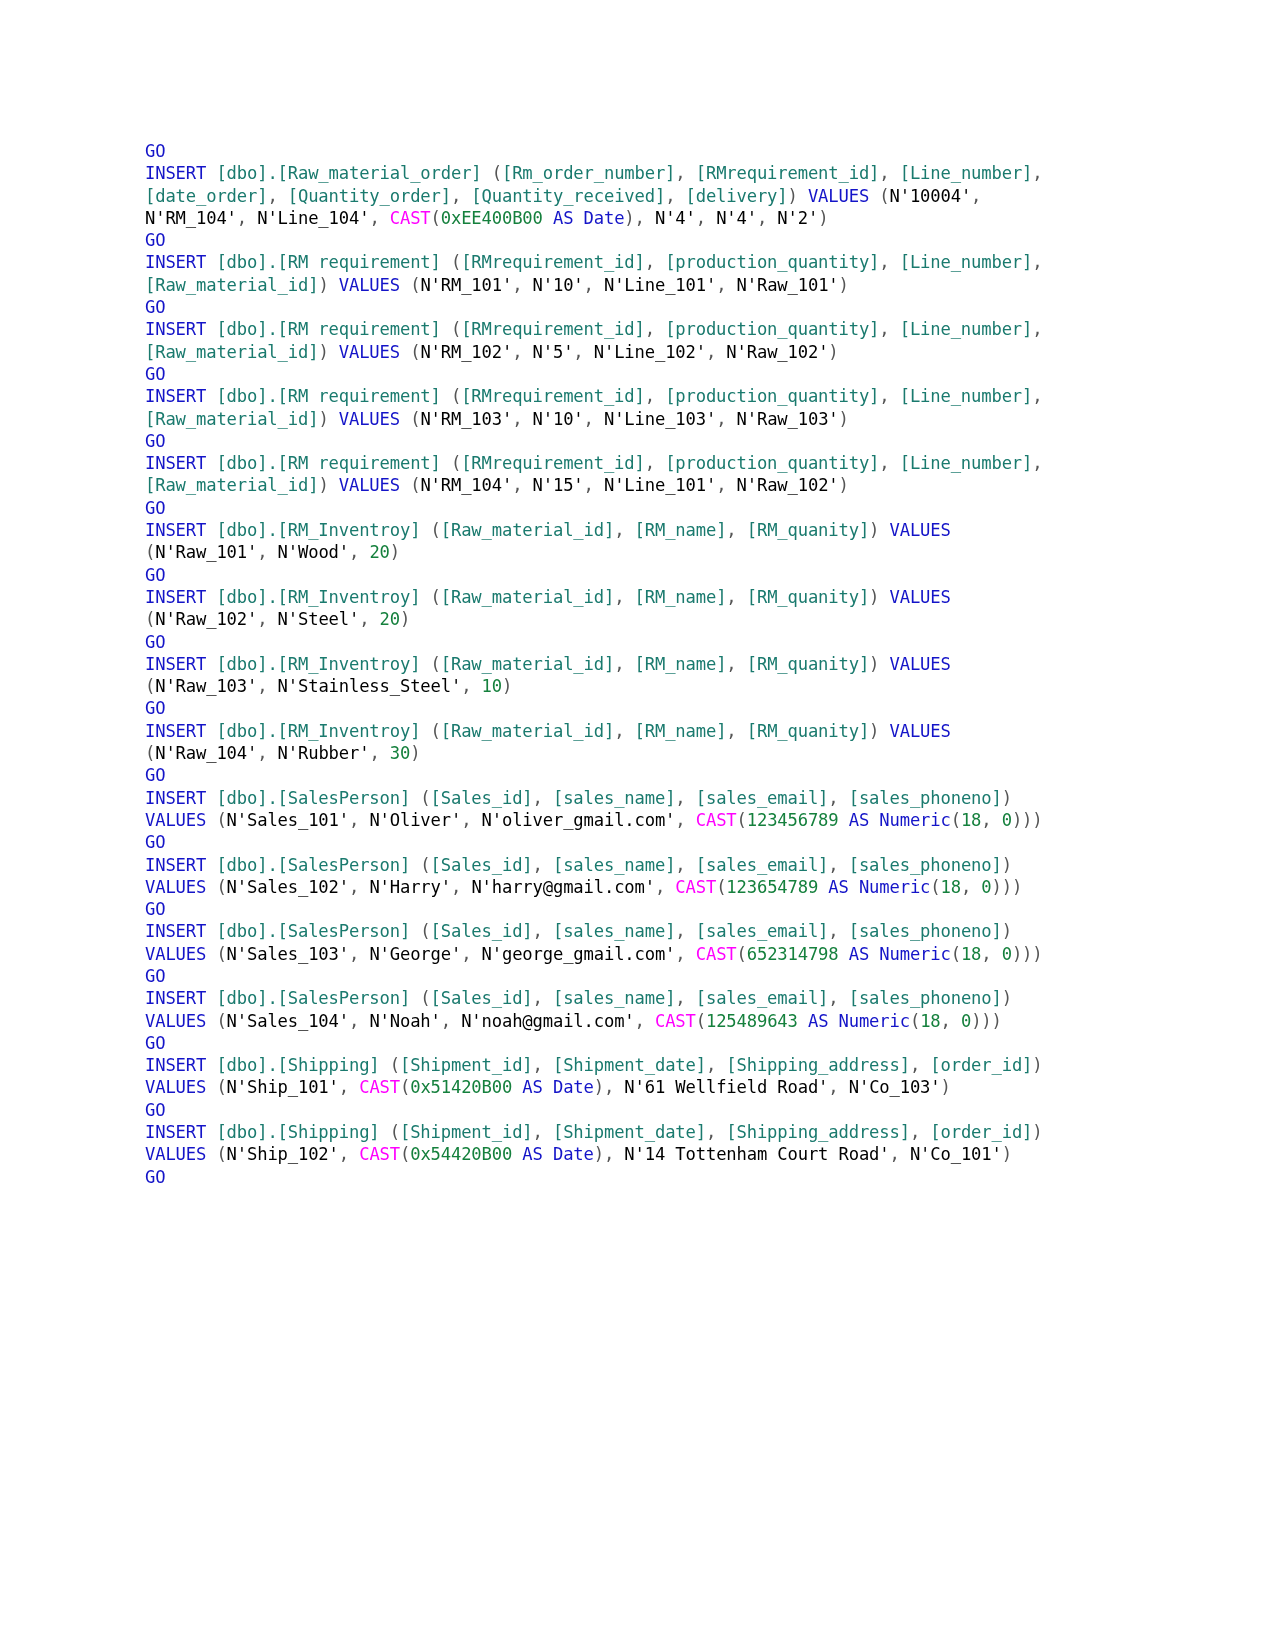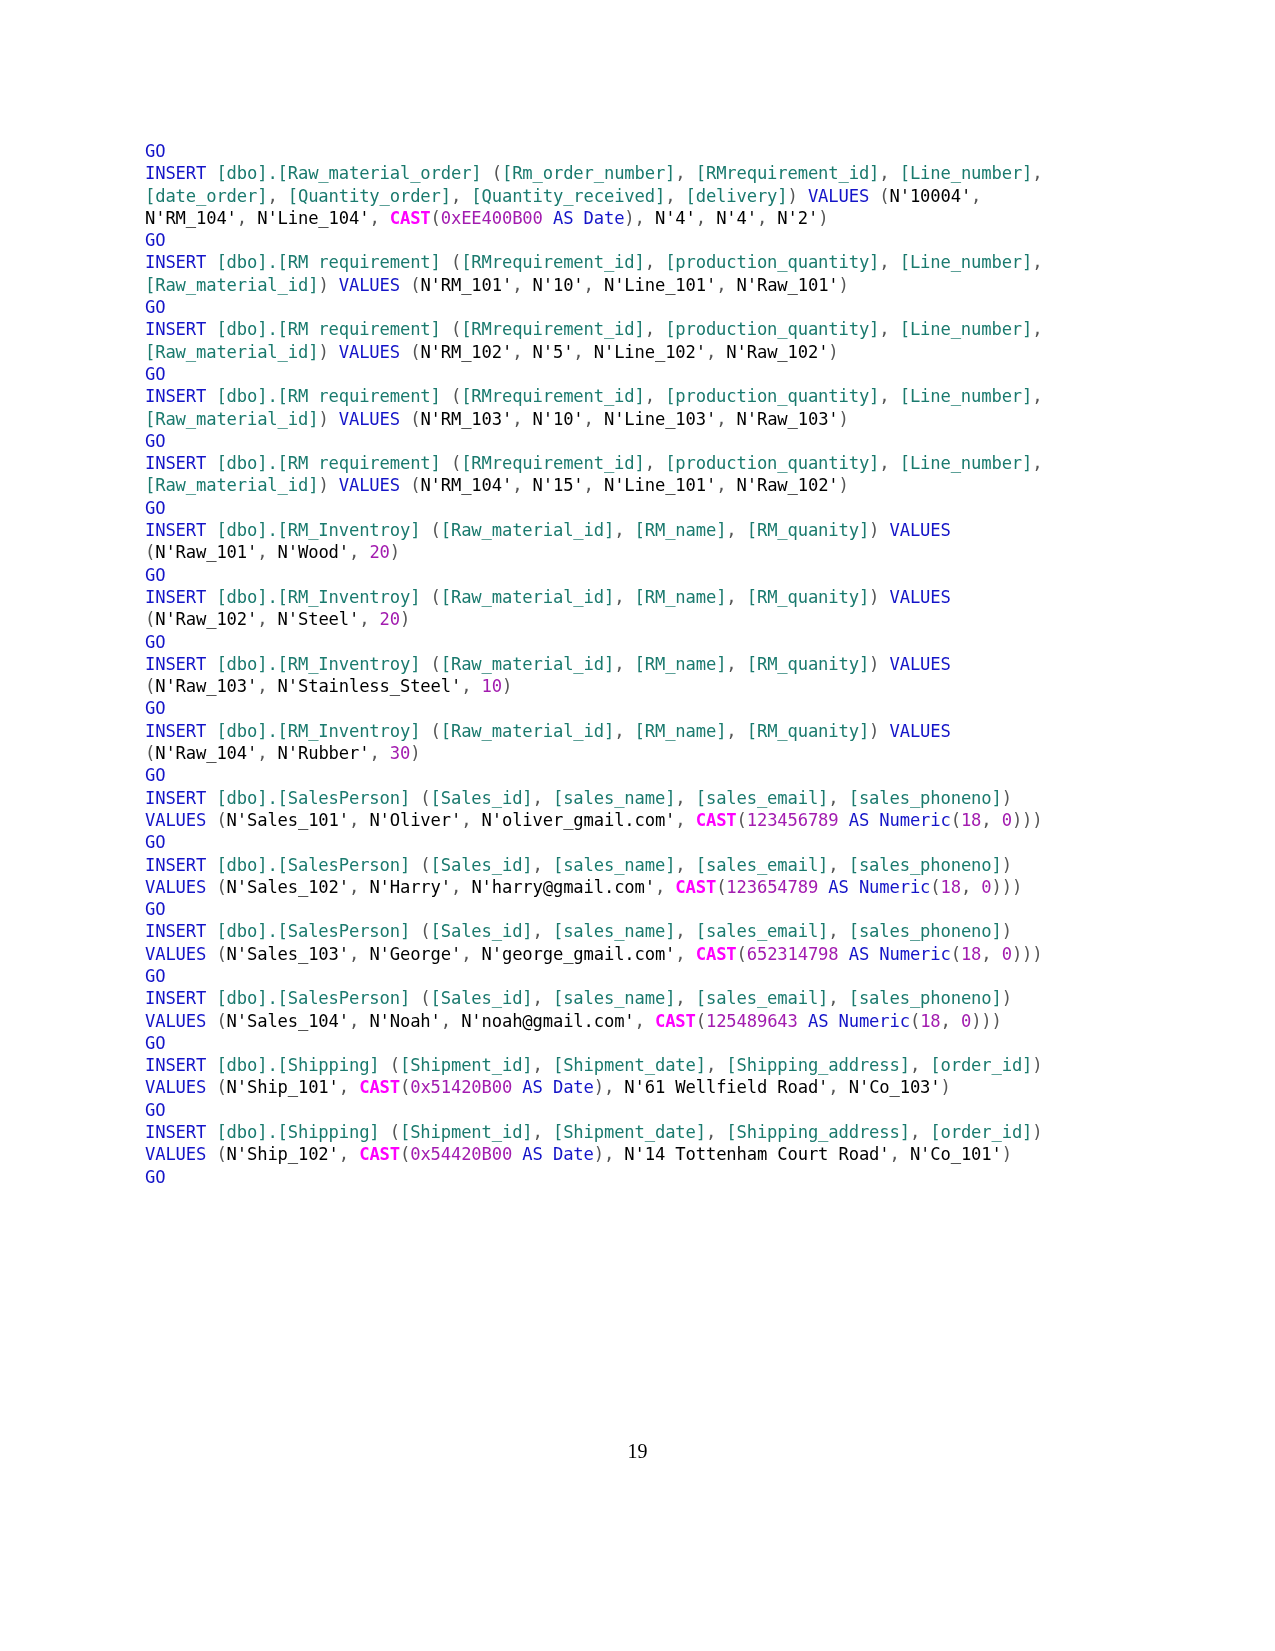--- a/index.html
+++ b/index.html
@@ -28,37 +28,36 @@
     letter-spacing: -0.15px;
     white-space: pre-wrap;
     word-break: break-word;
   }
   .ln { display: block; }
 
   
   .kw   { color: #1414c8; }          
   .ident{ color: #1a7a6e; }          
   .str  { color: #000000; }          
-  .fn   { color: #ff00ff; font-weight: bold; }          
-  .num  { color: #a21caf; }          
+  .fn   { color: #ff00ff; }          
+  .num  { color: #15803d; }          
   .pun  { color: #555555; }          
 
   .page-number {
     position: absolute;
     left: 0;
     right: 0;
     top: 1440px;
     text-align: center;
     font-family: "Liberation Serif", serif;
     font-size: 20px;
     color: #000000;
   }
 </style>
 </head>
 <body>
 
 <div class="page">
 
   <div class="code-block" id="code-block"><span class="ln"><span class="kw">GO</span></span><span class="ln"><span class="kw">INSERT </span><span class="ident">[dbo].[Raw_material_order]</span><span class="pun"> (</span><span class="ident">[Rm_order_number]</span><span class="pun">, </span><span class="ident">[RMrequirement_id]</span><span class="pun">, </span><span class="ident">[Line_number]</span><span class="pun">, </span><span class="ident">[date_order]</span><span class="pun">, </span><span class="ident">[Quantity_order]</span><span class="pun">, </span><span class="ident">[Quantity_received]</span><span class="pun">, </span><span class="ident">[delivery]</span><span class="pun">) </span><span class="kw">VALUES </span><span class="pun">(</span><span class="str">N'10004'</span><span class="pun">, </span><span class="str">N'RM_104'</span><span class="pun">, </span><span class="str">N'Line_104'</span><span class="pun">, </span><span class="fn">CAST</span><span class="pun">(</span><span class="num">0xEE400B00</span><span class="kw"> AS Date</span><span class="pun">), </span><span class="str">N'4'</span><span class="pun">, </span><span class="str">N'4'</span><span class="pun">, </span><span class="str">N'2'</span><span class="pun">)</span></span><span class="ln"><span class="kw">GO</span></span><span class="ln"><span class="kw">INSERT </span><span class="ident">[dbo].[RM requirement]</span><span class="pun"> (</span><span class="ident">[RMrequirement_id]</span><span class="pun">, </span><span class="ident">[production_quantity]</span><span class="pun">, </span><span class="ident">[Line_number]</span><span class="pun">, </span><span class="ident">[Raw_material_id]</span><span class="pun">) </span><span class="kw">VALUES </span><span class="pun">(</span><span class="str">N'RM_101'</span><span class="pun">, </span><span class="str">N'10'</span><span class="pun">, </span><span class="str">N'Line_101'</span><span class="pun">, </span><span class="str">N'Raw_101'</span><span class="pun">)</span></span><span class="ln"><span class="kw">GO</span></span><span class="ln"><span class="kw">INSERT </span><span class="ident">[dbo].[RM requirement]</span><span class="pun"> (</span><span class="ident">[RMrequirement_id]</span><span class="pun">, </span><span class="ident">[production_quantity]</span><span class="pun">, </span><span class="ident">[Line_number]</span><span class="pun">, </span><span class="ident">[Raw_material_id]</span><span class="pun">) </span><span class="kw">VALUES </span><span class="pun">(</span><span class="str">N'RM_102'</span><span class="pun">, </span><span class="str">N'5'</span><span class="pun">, </span><span class="str">N'Line_102'</span><span class="pun">, </span><span class="str">N'Raw_102'</span><span class="pun">)</span></span><span class="ln"><span class="kw">GO</span></span><span class="ln"><span class="kw">INSERT </span><span class="ident">[dbo].[RM requirement]</span><span class="pun"> (</span><span class="ident">[RMrequirement_id]</span><span class="pun">, </span><span class="ident">[production_quantity]</span><span class="pun">, </span><span class="ident">[Line_number]</span><span class="pun">, </span><span class="ident">[Raw_material_id]</span><span class="pun">) </span><span class="kw">VALUES </span><span class="pun">(</span><span class="str">N'RM_103'</span><span class="pun">, </span><span class="str">N'10'</span><span class="pun">, </span><span class="str">N'Line_103'</span><span class="pun">, </span><span class="str">N'Raw_103'</span><span class="pun">)</span></span><span class="ln"><span class="kw">GO</span></span><span class="ln"><span class="kw">INSERT </span><span class="ident">[dbo].[RM requirement]</span><span class="pun"> (</span><span class="ident">[RMrequirement_id]</span><span class="pun">, </span><span class="ident">[production_quantity]</span><span class="pun">, </span><span class="ident">[Line_number]</span><span class="pun">, </span><span class="ident">[Raw_material_id]</span><span class="pun">) </span><span class="kw">VALUES </span><span class="pun">(</span><span class="str">N'RM_104'</span><span class="pun">, </span><span class="str">N'15'</span><span class="pun">, </span><span class="str">N'Line_101'</span><span class="pun">, </span><span class="str">N'Raw_102'</span><span class="pun">)</span></span><span class="ln"><span class="kw">GO</span></span><span class="ln"><span class="kw">INSERT </span><span class="ident">[dbo].[RM_Inventroy]</span><span class="pun"> (</span><span class="ident">[Raw_material_id]</span><span class="pun">, </span><span class="ident">[RM_name]</span><span class="pun">, </span><span class="ident">[RM_quanity]</span><span class="pun">) </span><span class="kw">VALUES </span><span class="pun">(</span><span class="str">N'Raw_101'</span><span class="pun">, </span><span class="str">N'Wood'</span><span class="pun">, </span><span class="num">20</span><span class="pun">)</span></span><span class="ln"><span class="kw">GO</span></span><span class="ln"><span class="kw">INSERT </span><span class="ident">[dbo].[RM_Inventroy]</span><span class="pun"> (</span><span class="ident">[Raw_material_id]</span><span class="pun">, </span><span class="ident">[RM_name]</span><span class="pun">, </span><span class="ident">[RM_quanity]</span><span class="pun">) </span><span class="kw">VALUES </span><span class="pun">(</span><span class="str">N'Raw_102'</span><span class="pun">, </span><span class="str">N'Steel'</span><span class="pun">, </span><span class="num">20</span><span class="pun">)</span></span><span class="ln"><span class="kw">GO</span></span><span class="ln"><span class="kw">INSERT </span><span class="ident">[dbo].[RM_Inventroy]</span><span class="pun"> (</span><span class="ident">[Raw_material_id]</span><span class="pun">, </span><span class="ident">[RM_name]</span><span class="pun">, </span><span class="ident">[RM_quanity]</span><span class="pun">) </span><span class="kw">VALUES </span><span class="pun">(</span><span class="str">N'Raw_103'</span><span class="pun">, </span><span class="str">N'Stainless_Steel'</span><span class="pun">, </span><span class="num">10</span><span class="pun">)</span></span><span class="ln"><span class="kw">GO</span></span><span class="ln"><span class="kw">INSERT </span><span class="ident">[dbo].[RM_Inventroy]</span><span class="pun"> (</span><span class="ident">[Raw_material_id]</span><span class="pun">, </span><span class="ident">[RM_name]</span><span class="pun">, </span><span class="ident">[RM_quanity]</span><span class="pun">) </span><span class="kw">VALUES </span><span class="pun">(</span><span class="str">N'Raw_104'</span><span class="pun">, </span><span class="str">N'Rubber'</span><span class="pun">, </span><span class="num">30</span><span class="pun">)</span></span><span class="ln"><span class="kw">GO</span></span><span class="ln"><span class="kw">INSERT </span><span class="ident">[dbo].[SalesPerson]</span><span class="pun"> (</span><span class="ident">[Sales_id]</span><span class="pun">, </span><span class="ident">[sales_name]</span><span class="pun">, </span><span class="ident">[sales_email]</span><span class="pun">, </span><span class="ident">[sales_phoneno]</span><span class="pun">) </span><span class="kw">VALUES </span><span class="pun">(</span><span class="str">N'Sales_101'</span><span class="pun">, </span><span class="str">N'Oliver'</span><span class="pun">, </span><span class="str">N'oliver_gmail.com'</span><span class="pun">, </span><span class="fn">CAST</span><span class="pun">(</span><span class="num">123456789</span><span class="kw"> AS Numeric</span><span class="pun">(</span><span class="num">18</span><span class="pun">, </span><span class="num">0</span><span class="pun">)))</span></span><span class="ln"><span class="kw">GO</span></span><span class="ln"><span class="kw">INSERT </span><span class="ident">[dbo].[SalesPerson]</span><span class="pun"> (</span><span class="ident">[Sales_id]</span><span class="pun">, </span><span class="ident">[sales_name]</span><span class="pun">, </span><span class="ident">[sales_email]</span><span class="pun">, </span><span class="ident">[sales_phoneno]</span><span class="pun">) </span><span class="kw">VALUES </span><span class="pun">(</span><span class="str">N'Sales_102'</span><span class="pun">, </span><span class="str">N'Harry'</span><span class="pun">, </span><span class="str">N'harry@gmail.com'</span><span class="pun">, </span><span class="fn">CAST</span><span class="pun">(</span><span class="num">123654789</span><span class="kw"> AS Numeric</span><span class="pun">(</span><span class="num">18</span><span class="pun">, </span><span class="num">0</span><span class="pun">)))</span></span><span class="ln"><span class="kw">GO</span></span><span class="ln"><span class="kw">INSERT </span><span class="ident">[dbo].[SalesPerson]</span><span class="pun"> (</span><span class="ident">[Sales_id]</span><span class="pun">, </span><span class="ident">[sales_name]</span><span class="pun">, </span><span class="ident">[sales_email]</span><span class="pun">, </span><span class="ident">[sales_phoneno]</span><span class="pun">) </span><span class="kw">VALUES </span><span class="pun">(</span><span class="str">N'Sales_103'</span><span class="pun">, </span><span class="str">N'George'</span><span class="pun">, </span><span class="str">N'george_gmail.com'</span><span class="pun">, </span><span class="fn">CAST</span><span class="pun">(</span><span class="num">652314798</span><span class="kw"> AS Numeric</span><span class="pun">(</span><span class="num">18</span><span class="pun">, </span><span class="num">0</span><span class="pun">)))</span></span><span class="ln"><span class="kw">GO</span></span><span class="ln"><span class="kw">INSERT </span><span class="ident">[dbo].[SalesPerson]</span><span class="pun"> (</span><span class="ident">[Sales_id]</span><span class="pun">, </span><span class="ident">[sales_name]</span><span class="pun">, </span><span class="ident">[sales_email]</span><span class="pun">, </span><span class="ident">[sales_phoneno]</span><span class="pun">) </span><span class="kw">VALUES </span><span class="pun">(</span><span class="str">N'Sales_104'</span><span class="pun">, </span><span class="str">N'Noah'</span><span class="pun">, </span><span class="str">N'noah@gmail.com'</span><span class="pun">, </span><span class="fn">CAST</span><span class="pun">(</span><span class="num">125489643</span><span class="kw"> AS Numeric</span><span class="pun">(</span><span class="num">18</span><span class="pun">, </span><span class="num">0</span><span class="pun">)))</span></span><span class="ln"><span class="kw">GO</span></span><span class="ln"><span class="kw">INSERT </span><span class="ident">[dbo].[Shipping]</span><span class="pun"> (</span><span class="ident">[Shipment_id]</span><span class="pun">, </span><span class="ident">[Shipment_date]</span><span class="pun">, </span><span class="ident">[Shipping_address]</span><span class="pun">, </span><span class="ident">[order_id]</span><span class="pun">) </span><span class="kw">VALUES </span><span class="pun">(</span><span class="str">N'Ship_101'</span><span class="pun">, </span><span class="fn">CAST</span><span class="pun">(</span><span class="num">0x51420B00</span><span class="kw"> AS Date</span><span class="pun">), </span><span class="str">N'61 Wellfield Road'</span><span class="pun">, </span><span class="str">N'Co_103'</span><span class="pun">)</span></span><span class="ln"><span class="kw">GO</span></span><span class="ln"><span class="kw">INSERT </span><span class="ident">[dbo].[Shipping]</span><span class="pun"> (</span><span class="ident">[Shipment_id]</span><span class="pun">, </span><span class="ident">[Shipment_date]</span><span class="pun">, </span><span class="ident">[Shipping_address]</span><span class="pun">, </span><span class="ident">[order_id]</span><span class="pun">) </span><span class="kw">VALUES </span><span class="pun">(</span><span class="str">N'Ship_102'</span><span class="pun">, </span><span class="fn">CAST</span><span class="pun">(</span><span class="num">0x54420B00</span><span class="kw"> AS Date</span><span class="pun">), </span><span class="str">N'14 Tottenham Court Road'</span><span class="pun">, </span><span class="str">N'Co_101'</span><span class="pun">)</span></span><span class="ln"><span class="kw">GO</span></span></div>
 
-  <div class="page-number">19</div>
 
 </div>
 
 </body></html>

